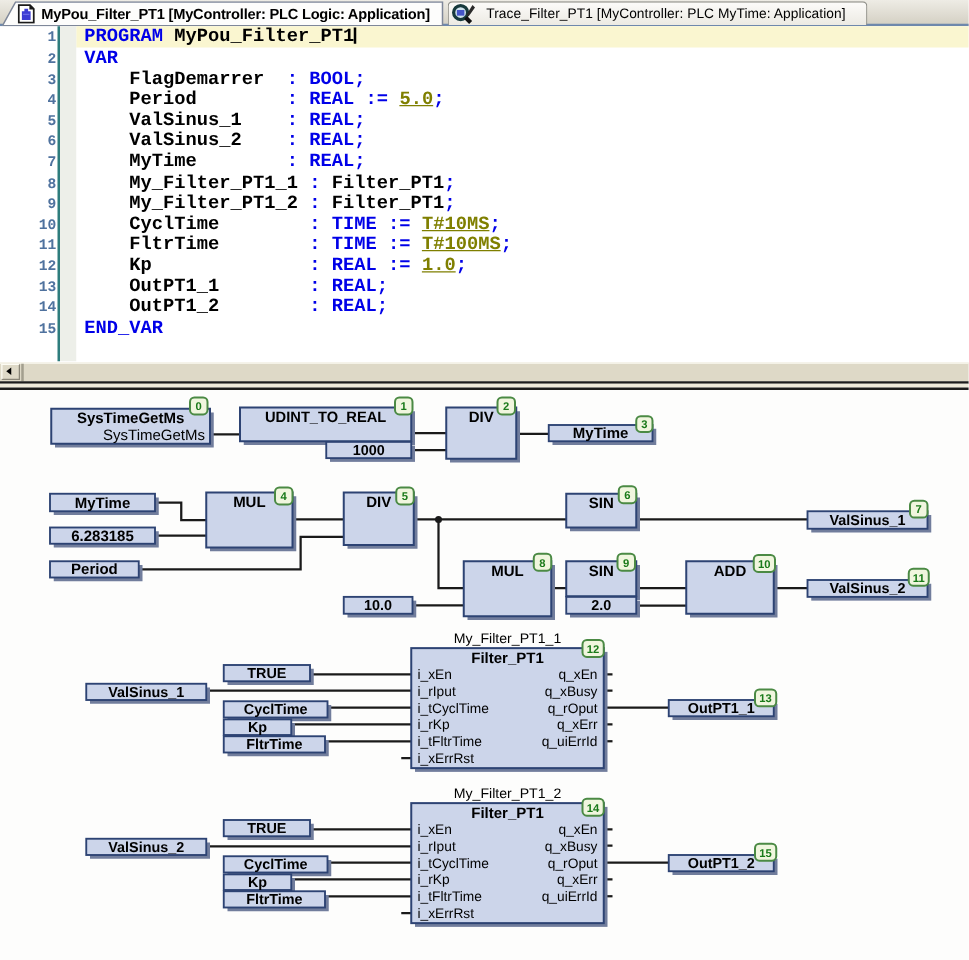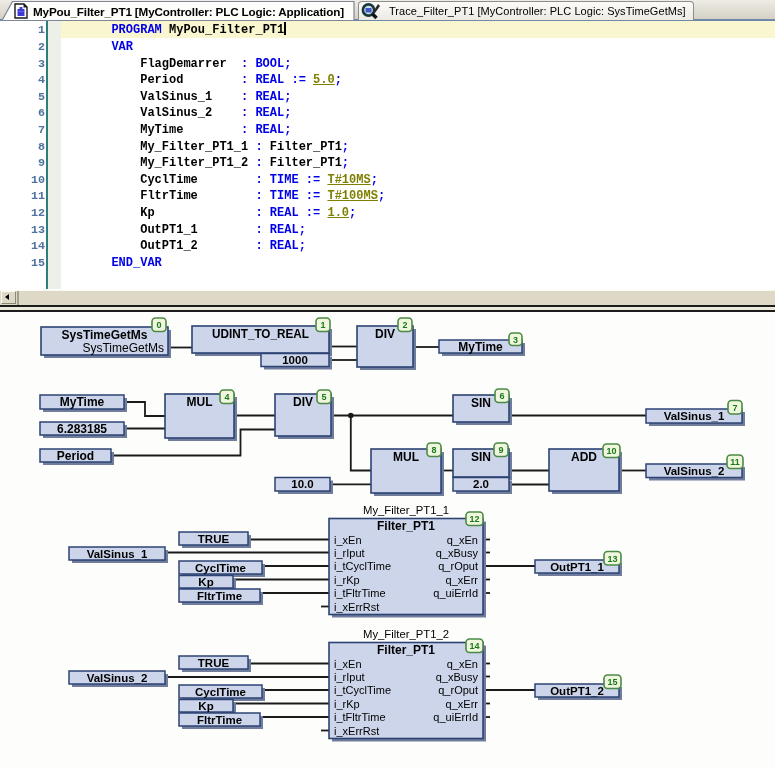--- a/index.html
+++ b/index.html
@@ -11,21 +11,21 @@
 #activetab { left:2px; top:1px; width:354px; height:20px; }
 #tab1text { left:33px; top:4.5px; font-size:11.7px; font-weight:bold; letter-spacing:-0.16px; color:#000; white-space:nowrap; }
 #inactivetab { left:358px; top:1px; width:336px; height:18.5px; background:linear-gradient(#fcfbf9,#eceae3); border:1px solid #8f8f89; border-bottom:none; border-radius:4px 4px 0 0; }
 #tab2text { left:389px; top:5px; font-size:11px; letter-spacing:0.05px; color:#000; white-space:nowrap; }
 
 #codearea { left:0; top:21px; width:775px; height:269px; background:#fff; }
 #hl { left:61px; top:21.2px; width:714px; height:17.2px; background:#faf6d0; }
 #gutter { left:0; top:22.4px; width:45px; text-align:right; font-family:"Liberation Mono",monospace; font-weight:bold; font-size:11.7px; line-height:16.6px; color:#4f729e; }
 #tealline { left:46.2px; top:21px; width:2.2px; height:268px; background:#2e7d7d; }
 #strip { left:48.4px; top:21px; width:12.6px; height:268px; background:#edefe9; }
-#code { left:67.4px; top:22.4px; font-family:"Liberation Mono",monospace; font-weight:bold; font-size:12px; line-height:16.6px; color:#000; white-space:pre;margin-left:44px; }
+#code { left:67.4px; top:22.4px; font-family:"Liberation Mono",monospace; font-weight:bold; font-size:15px; line-height:16.6px; color:#000; white-space:pre; }
 #code .k { color:#0000e8; }
 #code .v { color:#7f7f00;text-decoration:underline; }
 .cursor { display:inline-block; width:1.6px; height:13px; background:#000; vertical-align:-2px; }
 
 #sbar { left:0; top:290px; width:775px; height:15px; background:#ded9c7; border-top:1px solid #fbfaf2; }
 #sbtn { left:1px; top:291px; width:15px; height:13px; background:#ded9c7; border-top:1px solid #fdfcf4; border-left:1px solid #fdfcf4; border-right:1.5px solid #8a8678; border-bottom:1.5px solid #8a8678; }
 #sarrow { left:5px; top:294px; width:0; height:0; border-top:3.5px solid transparent; border-bottom:3.5px solid transparent; border-right:4.5px solid #000; }
 #sthumbline { left:17px; top:291px; width:1.5px; height:14px; background:#a39f8e; }
 
 #sp1 { left:0; top:305px; width:775px; height:2.4px; background:#1c1c1c; }
@@ -49,21 +49,21 @@
     <rect x="4.5" y="8" width="5" height="1" fill="#6a6ae4"></rect>
   </svg>
   <div class="abs" id="tab1text">MyPou_Filter_PT1 [MyController: PLC Logic: Application]</div>
   <div class="abs" id="inactivetab"></div>
   <svg class="abs" style="left:361px;top:2px" width="20" height="18" viewBox="0 0 20 18">
     <circle cx="7.5" cy="8" r="5.6" fill="#cfe2ec" stroke="#173a3c" stroke-width="2.6"></circle>
     <rect x="4.5" y="6" width="6" height="4.5" fill="#4455c8"></rect>
     <line x1="11.5" y1="12" x2="15.5" y2="16" stroke="#111" stroke-width="3.4"></line>
     <polygon points="12,10 17,2 19,4 14,11" fill="#2a2a2a"></polygon>
   </svg>
-  <div class="abs" id="tab2text">Trace_Filter_PT1 [MyController: PLC Logic: SysTimeGetMs]</div>
+  <div class="abs" id="tab2text">Trace_Filter_PT1 [MyController: PLC MyTime: Application]</div>
 
   <div class="abs" id="codearea"></div>
   <div class="abs" id="hl"></div>
   <div class="abs" id="tealline"></div>
   <div class="abs" id="strip"></div>
   <div class="abs" id="gutter">1<br>2<br>3<br>4<br>5<br>6<br>7<br>8<br>9<br>10<br>11<br>12<br>13<br>14<br>15</div>
   <div class="abs" id="code"><span class="k">PROGRAM</span> MyPou_Filter_PT1<span class="cursor"></span><br><span class="k">VAR</span><br>    FlagDemarrer  <span class="k">:</span> <span class="k">BOOL</span><span class="k">;</span><br>    Period        <span class="k">:</span> <span class="k">REAL</span> <span class="k">:=</span> <span class="v">5.0</span><span class="k">;</span><br>    ValSinus_1    <span class="k">:</span> <span class="k">REAL</span><span class="k">;</span><br>    ValSinus_2    <span class="k">:</span> <span class="k">REAL</span><span class="k">;</span><br>    MyTime        <span class="k">:</span> <span class="k">REAL</span><span class="k">;</span><br>    My_Filter_PT1_1 <span class="k">:</span> Filter_PT1<span class="k">;</span><br>    My_Filter_PT1_2 <span class="k">:</span> Filter_PT1<span class="k">;</span><br>    CyclTime        <span class="k">:</span> <span class="k">TIME</span> <span class="k">:=</span> <span class="v">T#10MS</span><span class="k">;</span><br>    FltrTime        <span class="k">:</span> <span class="k">TIME</span> <span class="k">:=</span> <span class="v">T#100MS</span><span class="k">;</span><br>    Kp              <span class="k">:</span> <span class="k">REAL</span> <span class="k">:=</span> <span class="v">1.0</span><span class="k">;</span><br>    OutPT1_1        <span class="k">:</span> <span class="k">REAL</span><span class="k">;</span><br>    OutPT1_2        <span class="k">:</span> <span class="k">REAL</span><span class="k">;</span><br><span class="k">END_VAR</span></div>
 
   <div class="abs" id="sbar"></div>
   <div class="abs" id="sbtn"></div>

